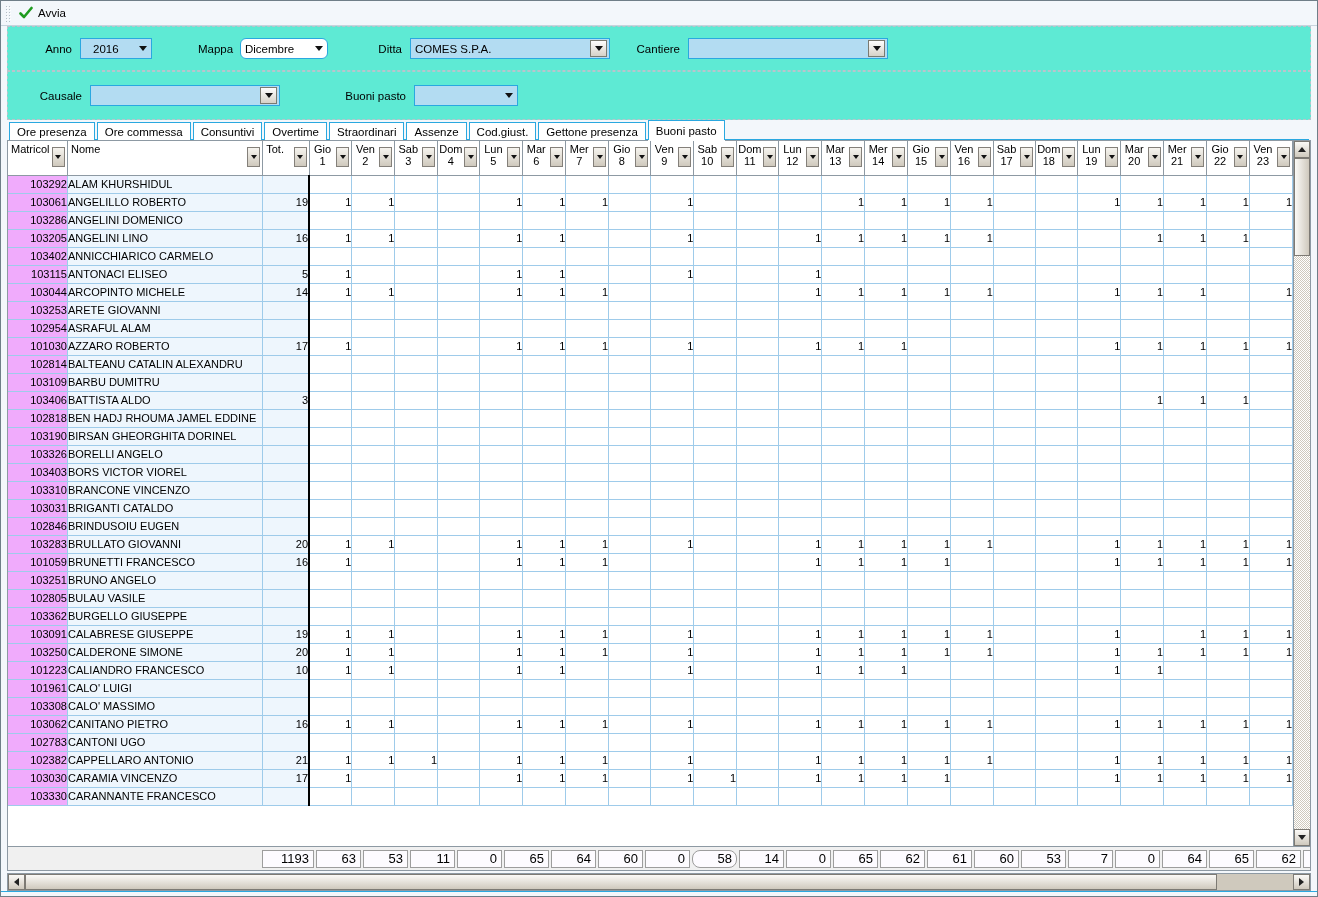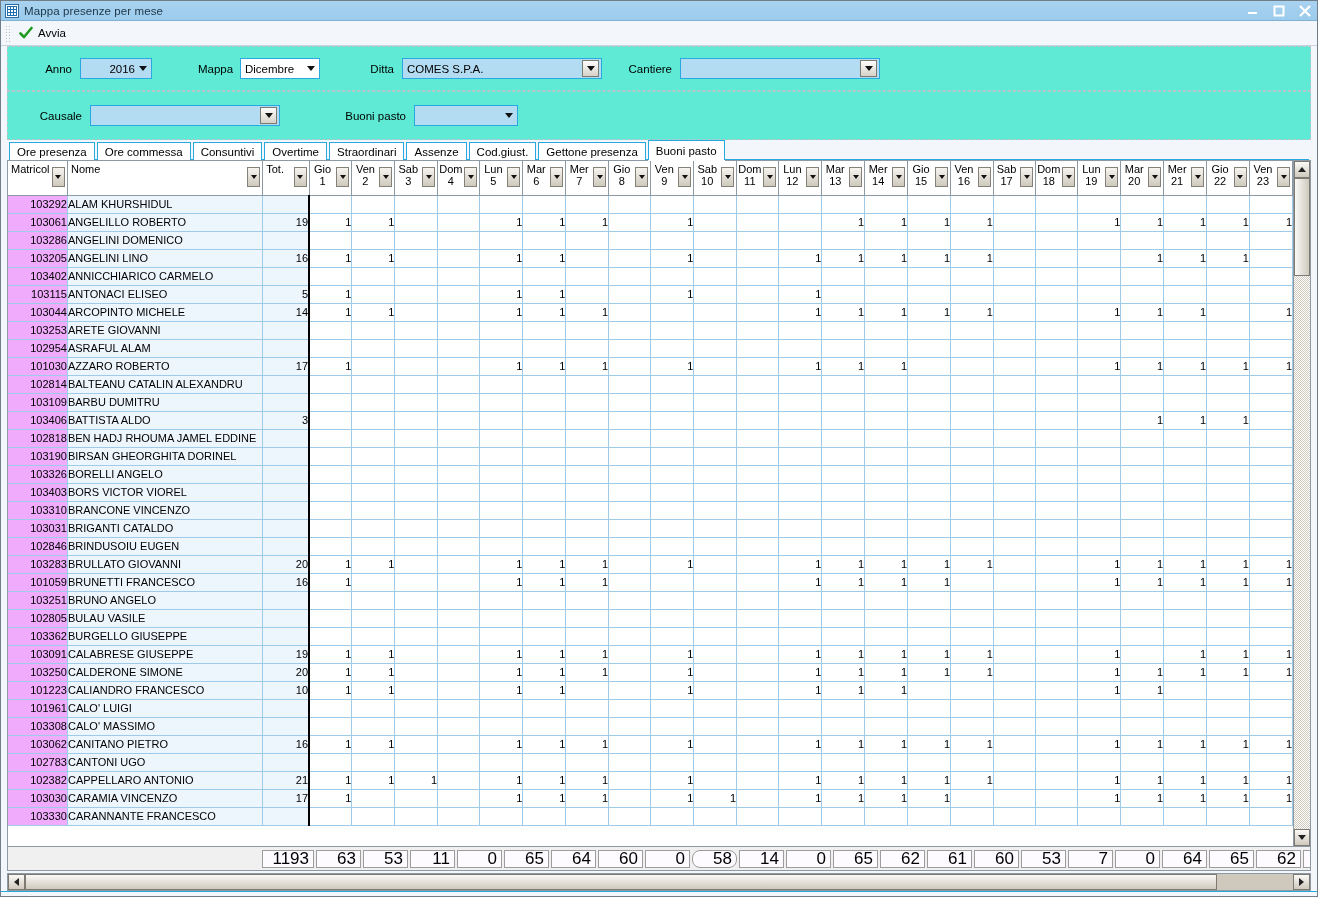--- a/index.html
+++ b/index.html
@@ -79,21 +79,21 @@
   .combo{
     border:1px solid #2aa8e0;
     background:#b3dcf2;
     height:21px;
     display:flex;align-items:center;
     position:relative;cursor:pointer;
     font-size:11.5px;
   }
   .combo.white{background:#ffffff;}
   .combo .txt{padding-left:4px;flex:1;white-space:nowrap;overflow:hidden;}
-  .combo .txt.ctr{text-align:right;padding-left:0;}
+  .combo .txt.ctr{text-align:left;padding-left:12px;}
   .combo .arrow-plain{
     width:16px;display:flex;align-items:center;justify-content:center;
   }
   .combo .arrow-btn{
     width:17px;height:17px;margin-right:2px;
     background:linear-gradient(#fdfdfd,#d6d2c8);
     border:1px solid #7a7a70;
     display:flex;align-items:center;justify-content:center;
   }
   .caret{
@@ -178,21 +178,21 @@
   .gridfoot{
     height:24px;min-height:24px;background:#f0f0f0;
     border-top:1px solid #8d99a3;
     display:flex;align-items:center;
     overflow:hidden;
   }
   .fspacer{flex:0 0 auto;}
   .fcell{
     height:18px;margin-right:2px;
     background:#fdfbff;border:1px solid #9d9d9d;
-    font-size:17px;line-height:16px;text-align:right;padding-right:4px;
+    font-size:13px;line-height:16px;text-align:right;padding-right:4px;
     flex:0 0 auto;overflow:hidden;
   }
 
   
   .vsb{
     width:17px;min-width:17px;background:#d9d4cc;
     border-left:1px solid #8d99a3;
     display:flex;flex-direction:column;
     position:relative;
   }
@@ -228,41 +228,20 @@
   .hsbtrack{flex:1;background:#cfc9bd;position:relative;}
   .hsbthumb{position:absolute;left:0;top:0;bottom:0;width:94%;
     background:linear-gradient(#fbfaf7,#cfc9bd);border:1px solid #7d7a74;cursor:pointer;}
   .statusbar{height:5px;min-height:5px;background:#f3f7fb;border-top:1px solid #2aa8e0;}
 </style>
 </head>
 <body>
 
 <div id="app">
 
-  <div class="titlebar">
-    <div class="appicon"></div>
-    <div class="ttl">Mappa presenze per mese</div>
-    <div class="winbtns">
-      <div class="winbtn">
-        <svg width="16" height="16" viewBox="0 0 16 16">
-            <rect x="3" y="9" width="9" height="2" fill="#ffffff"></rect>
-          </svg>
-      </div>
-      <div class="winbtn">
-        <svg width="16" height="16" viewBox="0 0 16 16">
-            <rect x="3.5" y="3.5" width="9" height="9" fill="none" stroke="#ffffff" stroke-width="2"></rect>
-          </svg>
-      </div>
-      <div class="winbtn">
-        <svg width="16" height="16" viewBox="0 0 16 16">
-            <path d="M3 3 L13 13 M13 3 L3 13" stroke="#ffffff" stroke-width="2.2" fill="none"></path>
-          </svg>
-      </div>
-    </div>
-  </div>
 
   <div class="toolbar">
     <div class="gripper"></div>
     <div class="tbtn">
       <span class="tick">
         <svg width="14" height="14" viewBox="0 0 14 14">
             <path d="M1.5 7.5 L5 11 L12.5 2" stroke="#1f9b1f" stroke-width="2.6" fill="none" stroke-linecap="round" stroke-linejoin="round"></path>
           </svg>
       </span>
       <span>Avvia</span>
@@ -277,21 +256,21 @@
           <div class="lbl" style="width:34px;">Anno</div>
           <div class="combo" style="width:72px;margin-left:8px;">
             <div class="txt ctr">2016</div>
             <div class="arrow-plain">
                 <i class="caret"></i>
               </div>
           </div>
         </div>
         <div class="fld" style="margin-left:46px;">
           <div class="lbl" style="width:34px;">Mappa</div>
-          <div class="combo white" style="width:80px;margin-left:8px;">
+          <div class="combo white" style="width:88px;margin-left:8px;border-radius:6px;">
             <div class="txt">Dicembre</div>
             <div class="arrow-plain">
                 <i class="caret"></i>
               </div>
           </div>
         </div>
         <div class="fld" style="margin-left:44px;">
           <div class="lbl" style="width:30px;">Ditta</div>
           <div class="combo" style="width:200px;margin-left:8px;">
             <div class="txt">COMES S.P.A.</div>

